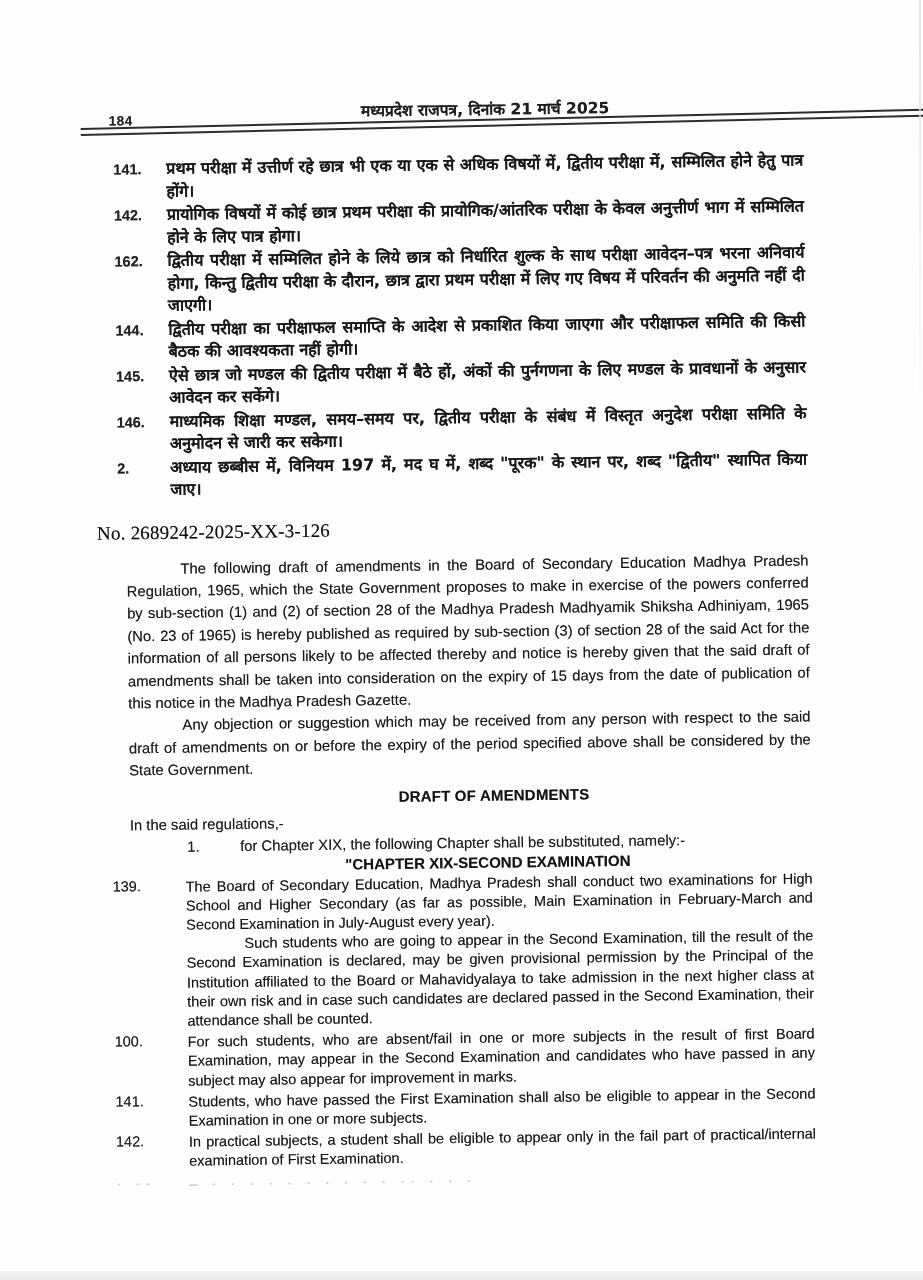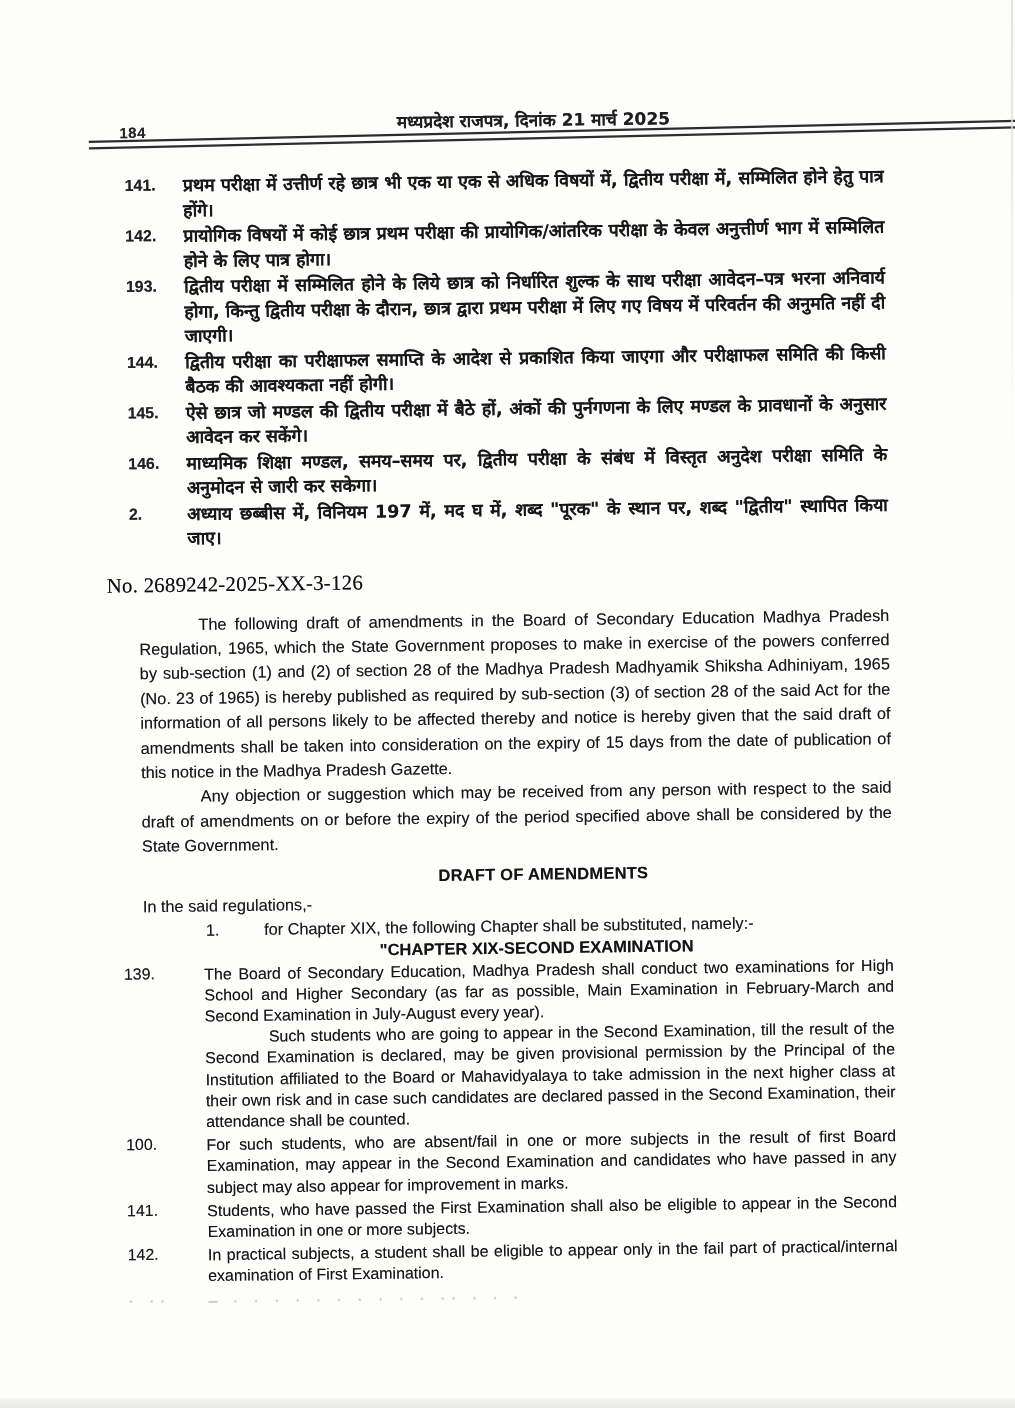--- a/index.html
+++ b/index.html
@@ -113,21 +113,21 @@
     <div class="hindi">
       <div class="hrow">
         <span class="hnum">141.</span>
         <span class="htext">प्रथम परीक्षा में उत्तीर्ण रहे छात्र भी एक या एक से अधिक विषयों में, द्वितीय परीक्षा में, सम्मिलित होने हेतु पात्र होंगे।</span>
       </div>
       <div class="hrow">
         <span class="hnum">142.</span>
         <span class="htext">प्रायोगिक विषयों में कोई छात्र प्रथम परीक्षा की प्रायोगिक/आंतरिक परीक्षा के केवल अनुत्तीर्ण भाग में सम्मिलित होने के लिए पात्र होगा।</span>
       </div>
       <div class="hrow">
-        <span class="hnum">193.</span>
+        <span class="hnum">162.</span>
         <span class="htext">द्वितीय परीक्षा में सम्मिलित होने के लिये छात्र को निर्धारित शुल्क के साथ परीक्षा आवेदन–पत्र भरना अनिवार्य होगा, किन्तु द्वितीय परीक्षा के दौरान, छात्र द्वारा प्रथम परीक्षा में लिए गए विषय में परिवर्तन की अनुमति नहीं दी जाएगी।</span>
       </div>
       <div class="hrow">
         <span class="hnum">144.</span>
         <span class="htext">द्वितीय परीक्षा का परीक्षाफल समाप्ति के आदेश से प्रकाशित किया जाएगा और परीक्षाफल समिति की किसी बैठक की आवश्यकता नहीं होगी।</span>
       </div>
       <div class="hrow">
         <span class="hnum">145.</span>
         <span class="htext">ऐसे छात्र जो मण्डल की द्वितीय परीक्षा में बैठे हों, अंकों की पुर्नगणना के लिए मण्डल के प्रावधानों के अनुसार आवेदन कर सकेंगे।</span>
       </div>

